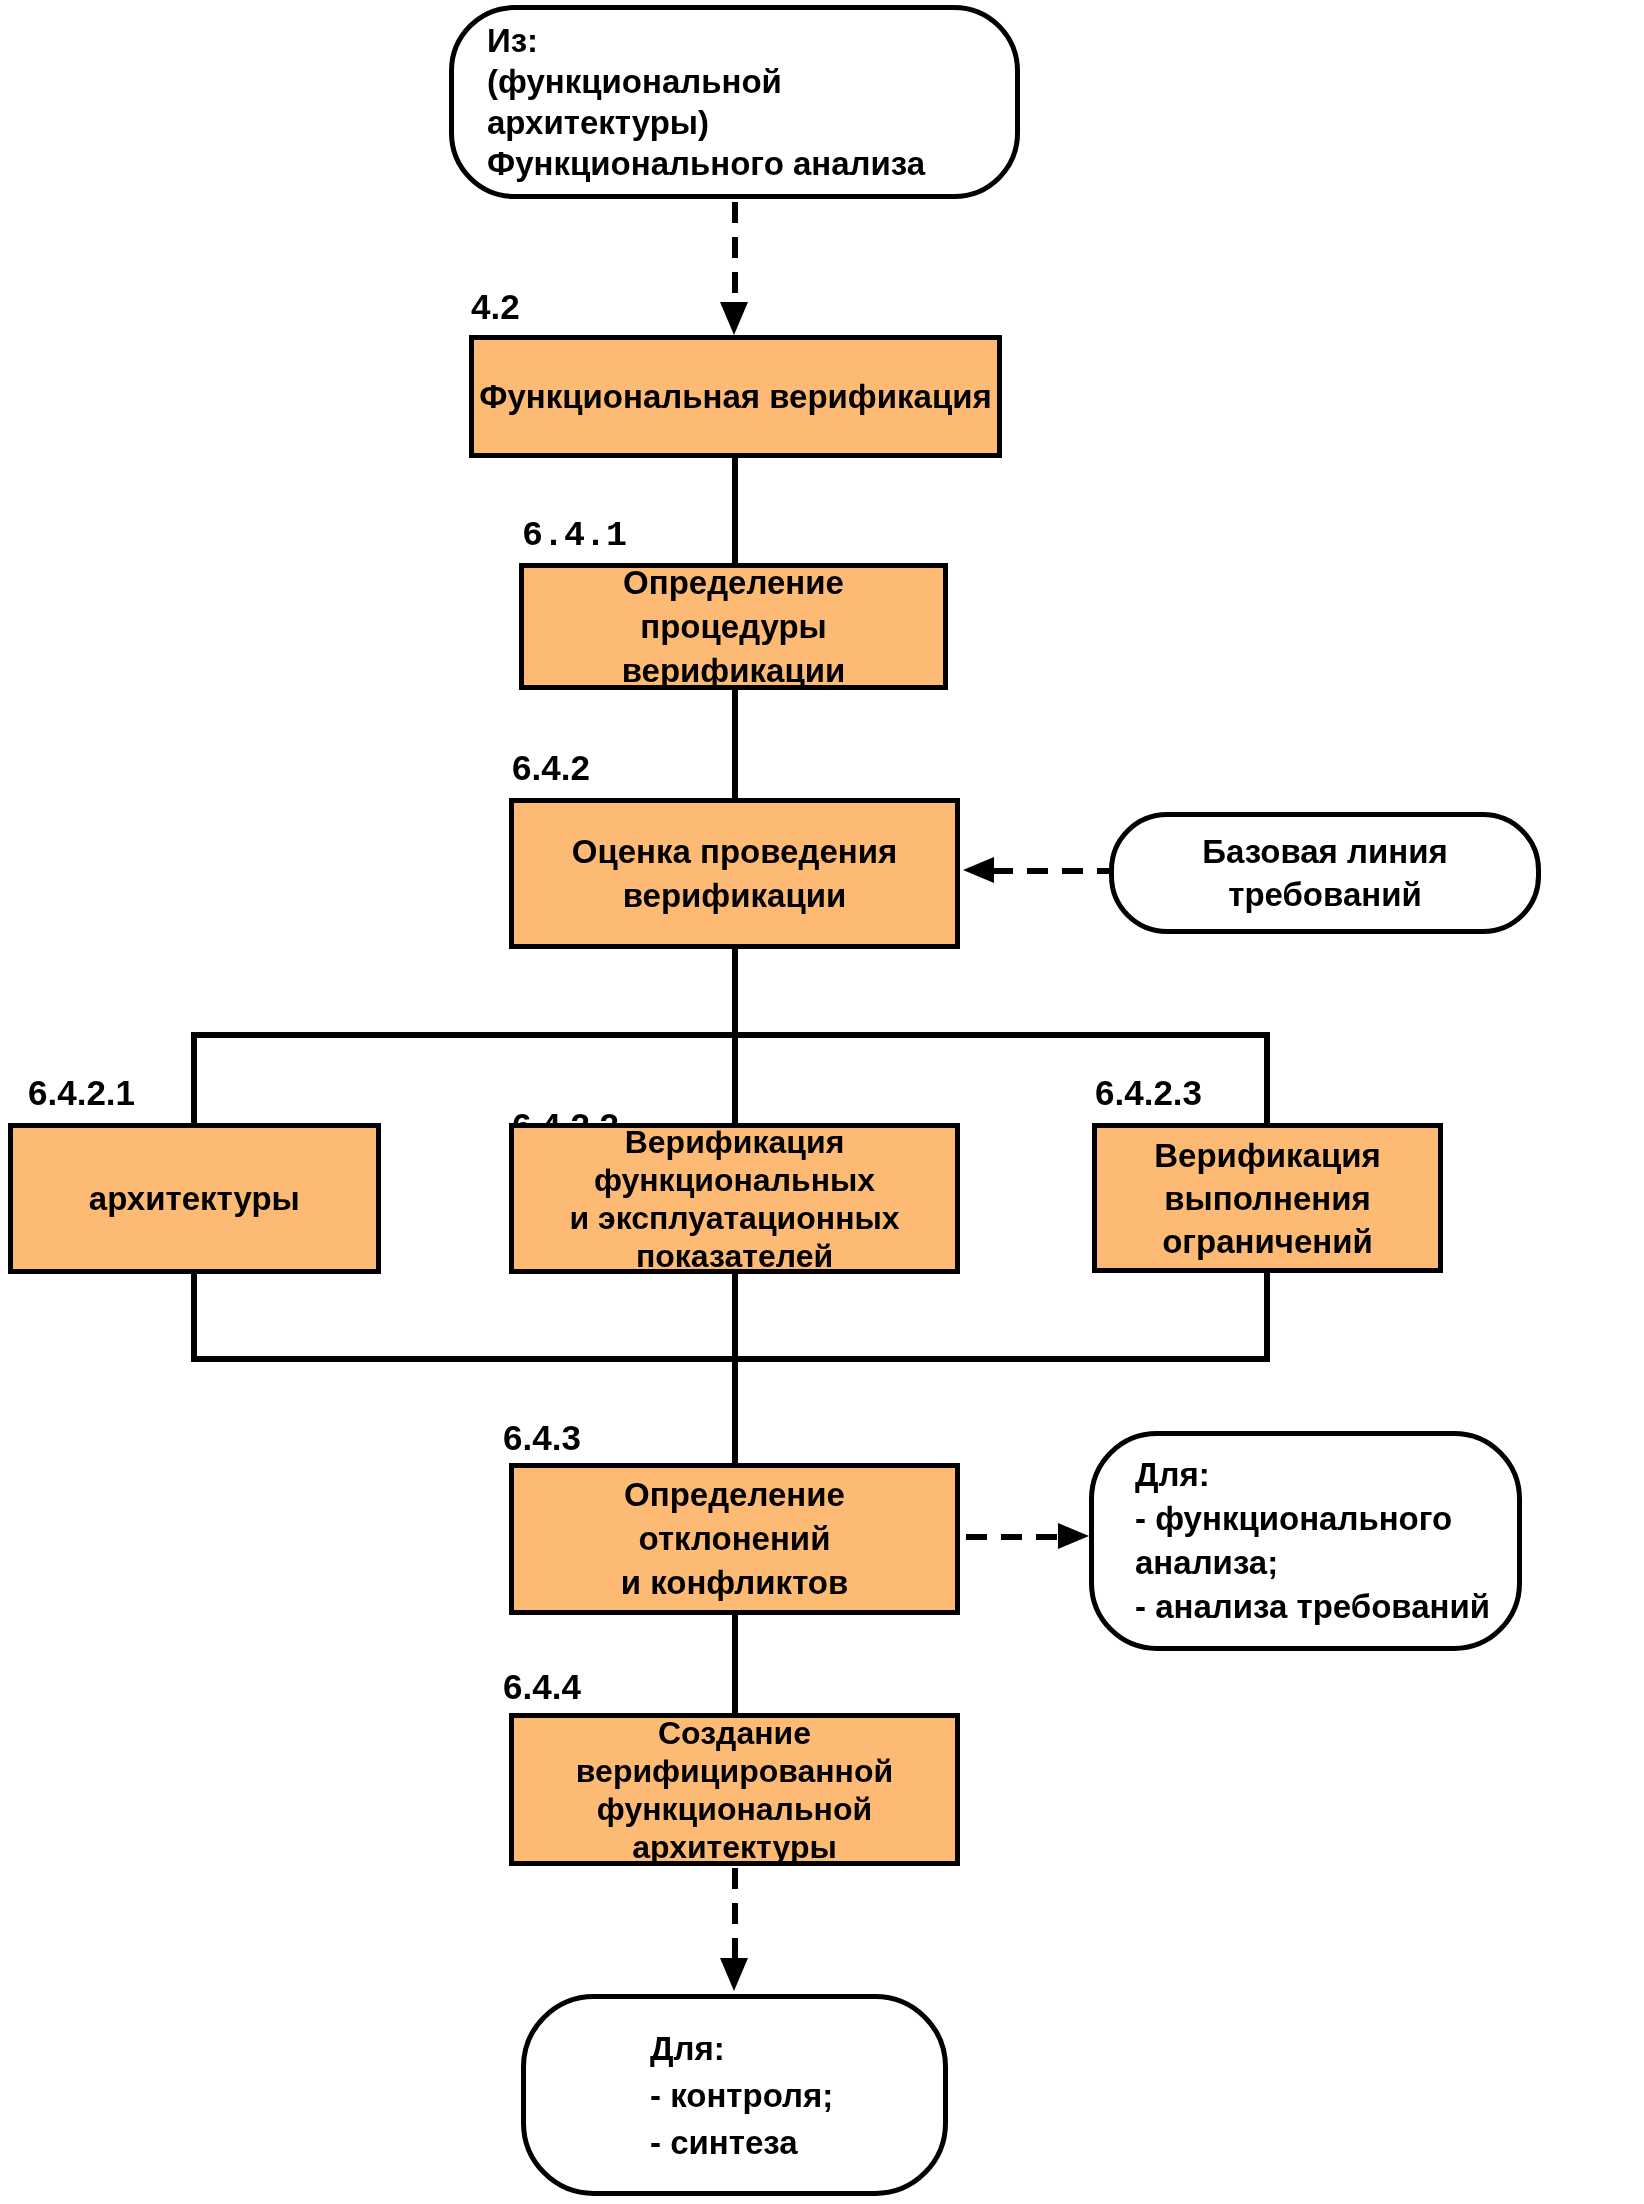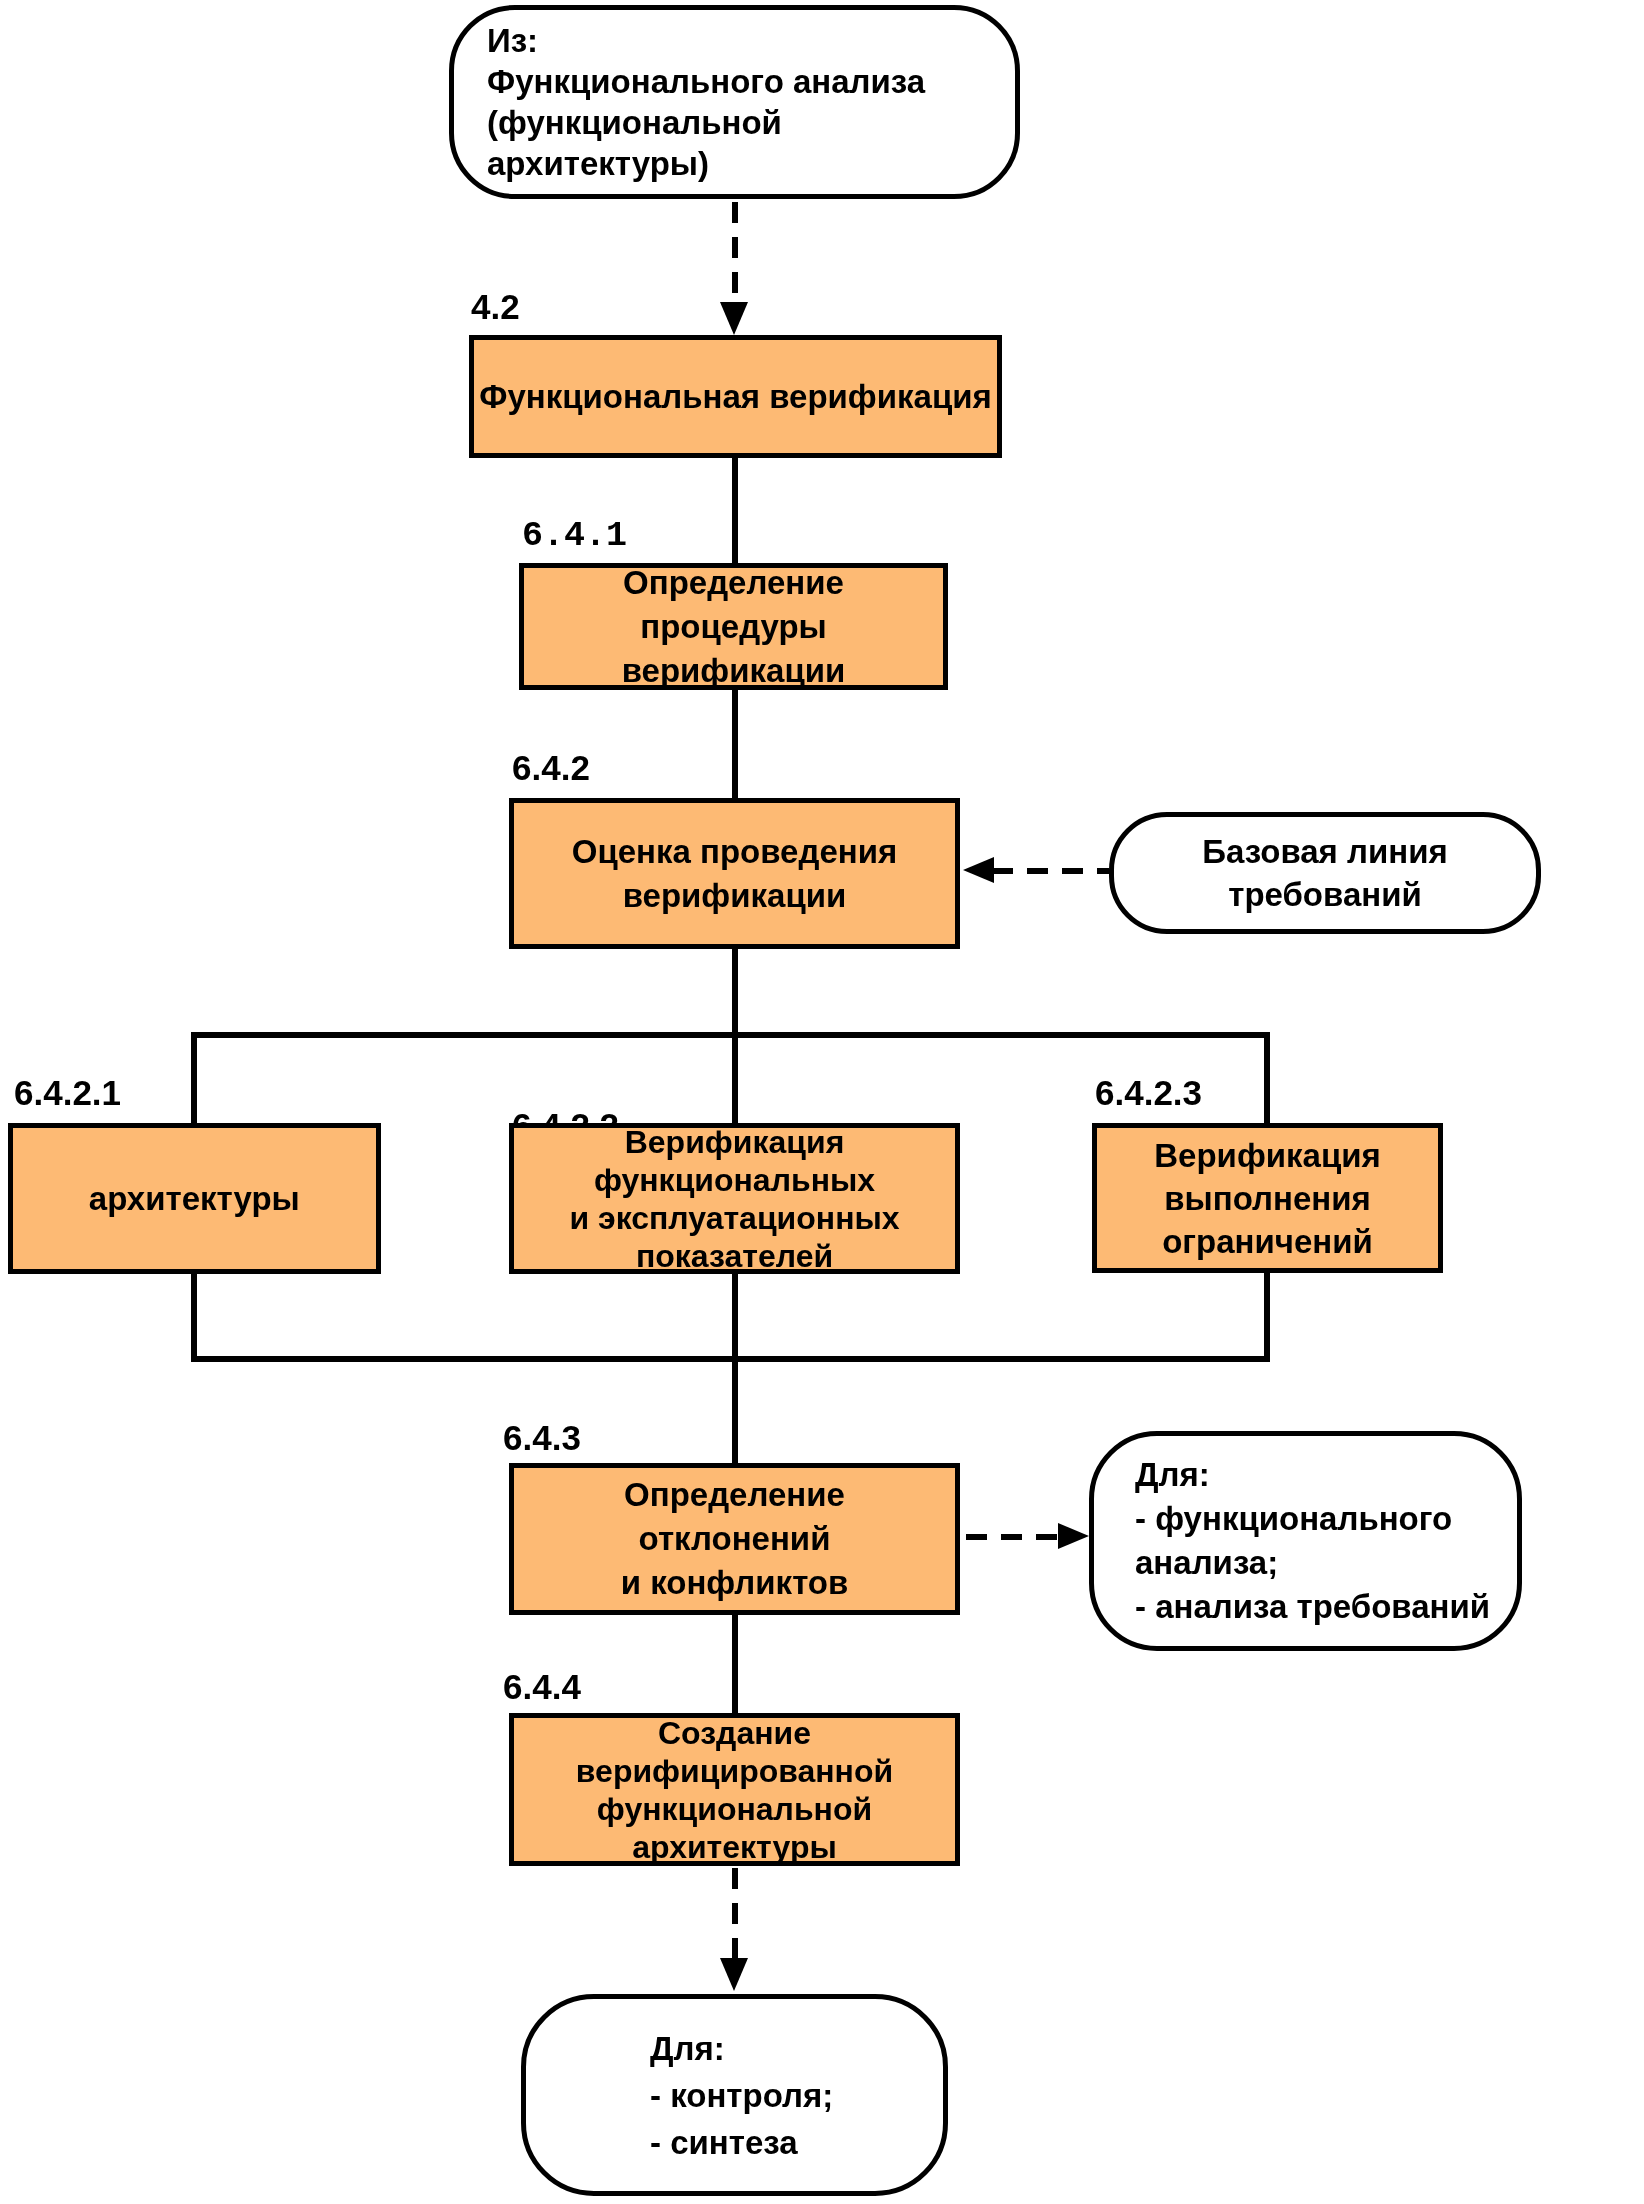--- a/index.html
+++ b/index.html
@@ -32,22 +32,22 @@
   .arr-left{position:absolute;width:0;height:0;border-top:13.6px solid transparent;border-bottom:13.6px solid transparent;border-right:31px solid #000;}
   .arr-right{position:absolute;width:0;height:0;border-top:13.6px solid transparent;border-bottom:13.6px solid transparent;border-left:31px solid #000;}
 </style>
 </head>
 <body>
 
 <div id="canvas">
 
   <div class="stadium" style="left:449px;top:4.9px;width:571px;height:194px;border-radius:66px;padding-left:33px;padding-right:9.7px;line-height:41px;">
     <div>Из:</div>
+    <div>(функциональной архитектуры)</div>
     <div>Функционального анализа</div>
-    <div>(функциональной архитектуры)</div>
   </div>
 
   <div class="dv" style="left:732px;top:202px;height:101px;"></div>
   <div class="arr-down" style="left:720px;top:302px;"></div>
 
   <div class="lbl" style="left:471px;top:288px;">4.2</div>
   <div class="box" style="left:469px;top:335px;width:533px;height:123px;">
     <div>Функциональная верификация</div>
   </div>
 
@@ -73,21 +73,21 @@
   </div>
   <div class="dh" style="left:992px;top:868px;width:117px;"></div>
   <div class="arr-left" style="left:963px;top:857px;"></div>
 
   <div class="lv" style="left:732px;top:947px;height:178px;"></div>
 
   <div class="lh" style="left:191px;top:1032px;width:1079px;"></div>
   <div class="lv" style="left:191px;top:1032px;height:92px;"></div>
   <div class="lv" style="left:1264px;top:1032px;height:92px;"></div>
 
-  <div class="lbl" style="left:14px;top:1074px;">6.4.2.1</div>
+  <div class="lbl" style="left:28px;top:1074px;">6.4.2.1</div>
   <div class="box" style="left:7.8px;top:1123px;width:373px;height:151px;">
     <div>архитектуры</div>
   </div>
 
   <div class="lbl" style="left:512px;top:1107px;">6.4.2.2</div>
   <div class="box tight" style="left:509px;top:1123px;width:451px;height:151px;">
     <div>Верификация</div>
     <div>функциональных</div>
     <div>и эксплуатационных</div>
     <div>показателей</div>

